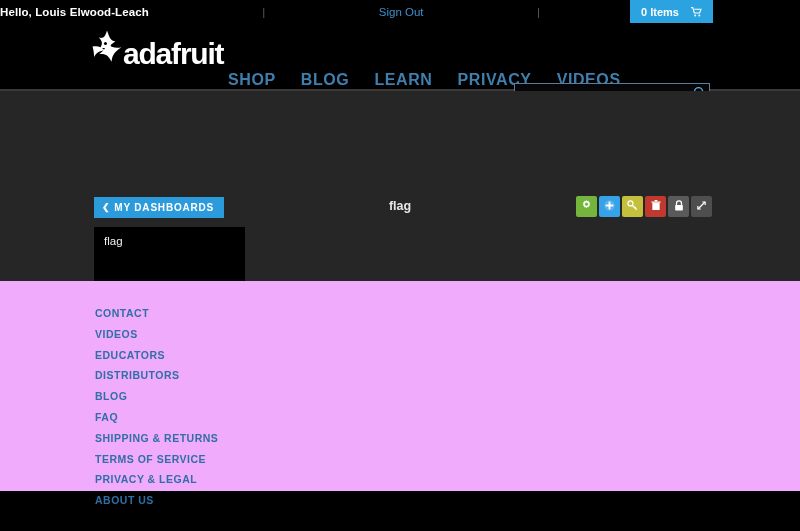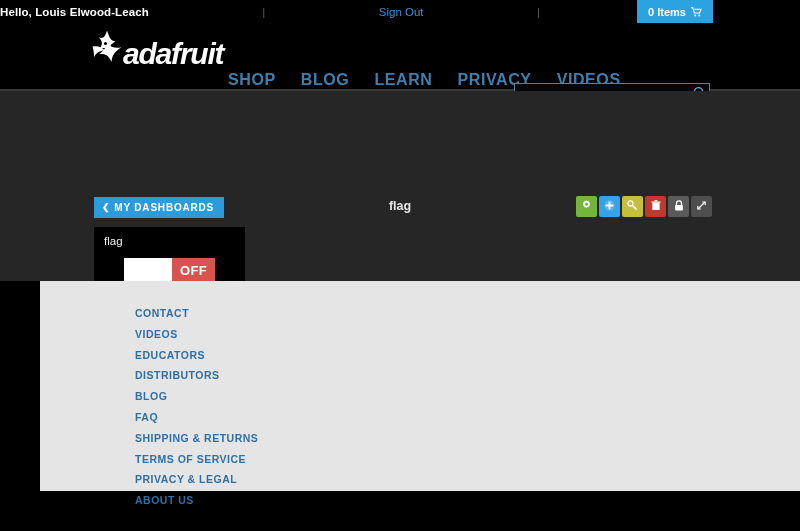--- a/index.html
+++ b/index.html
@@ -38,21 +38,21 @@
     cursor: pointer;
   }
   .cart-button {
     background: #2aa3e0;
     color: #fff;
     font-size: 11px;
     font-weight: bold;
     height: 23px;
     display: flex;
     align-items: center;
-    gap: 5px;
+    gap: 12px;
     padding: 0 11px;
     margin-left: 14px;
     cursor: pointer;
     position: absolute;
     right: 87px;
     top: 0;
   }
   .cart-icon svg { display: block; }
 
   
@@ -73,21 +73,20 @@
   .logo-mark { width: 38px; height: 38px; display: block; margin-right: 1px; }
   .logo-text {
     color: #ffffff;
     font-size: 30px;
     font-weight: bold;
     letter-spacing: -1.2px;
     line-height: 1;
     position: relative;
     top: 6px;
     left: -4px;
-    font-style: italic;
   }
   .nav-links {
     position: absolute;
     left: 228px;
     top: 48px;
     display: flex;
     gap: 25px;
   }
   .nav-link {
     color: #3f7fae;
@@ -215,24 +214,23 @@
     letter-spacing: 0.4px;
   }
   .resize-handle {
     position: absolute;
     right: 6px; bottom: 4px;
     cursor: nwse-resize;
   }
 
   
   .footer {
-    background: #e5e5e5;
+    background: #f0abfc;
     height: 210px;
     position: relative;
-    margin-left: 40px;
   }
   .footer-links {
     position: absolute;
     left: 95px; top: 22px;
     display: flex;
     flex-direction: column;
   }
   .footer-link {
     color: #2f6fa6;
     font-size: 10.5px;
@@ -361,24 +359,20 @@
           <line x1="2.4" y1="10.6" x2="10.6" y2="2.4"></line>
           <polyline points="7.4,2.4 10.8,2.4 10.8,5.8"></polyline>
           <polyline points="5.6,10.6 2.2,10.6 2.2,7.2"></polyline>
         </svg>
       </span>
     </button>
   </div>
 
   <div class="block">
     <div class="block-label">flag</div>
-    <div class="toggle">
-      <div class="toggle-knob"></div>
-      <div class="toggle-state">OFF</div>
-    </div>
     <span class="resize-handle">
       <svg width="12" height="12" viewBox="0 0 12 12" stroke="#d8d8d8" stroke-width="1.3" fill="none">
         <line x1="1.5" y1="1.5" x2="10" y2="10"></line>
         <polyline points="1.5,5 1.5,1.5 5,1.5"></polyline>
         <polyline points="10,6.5 10,10 6.5,10"></polyline>
       </svg>
     </span>
   </div>
 </div>
 

